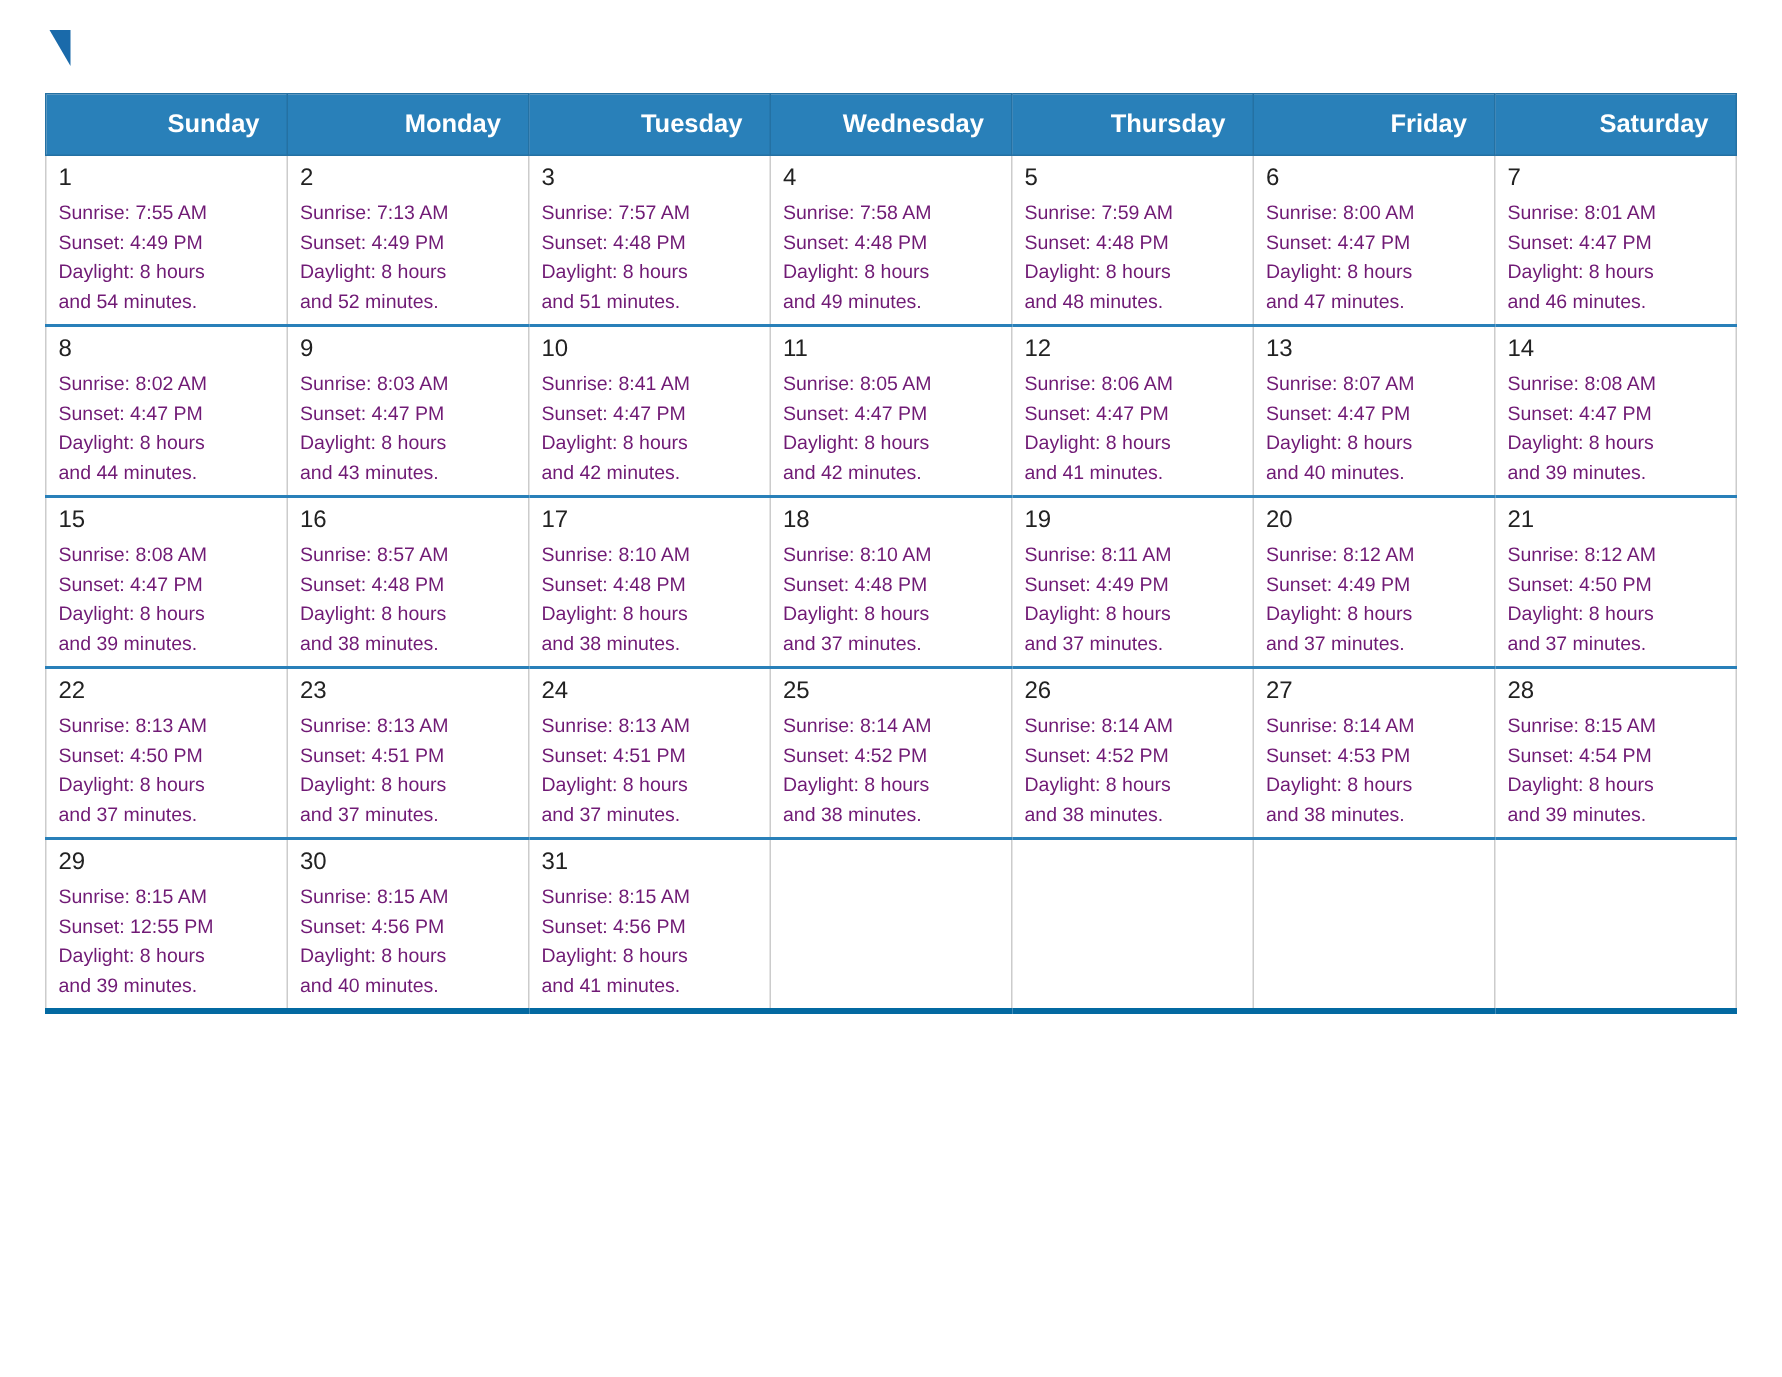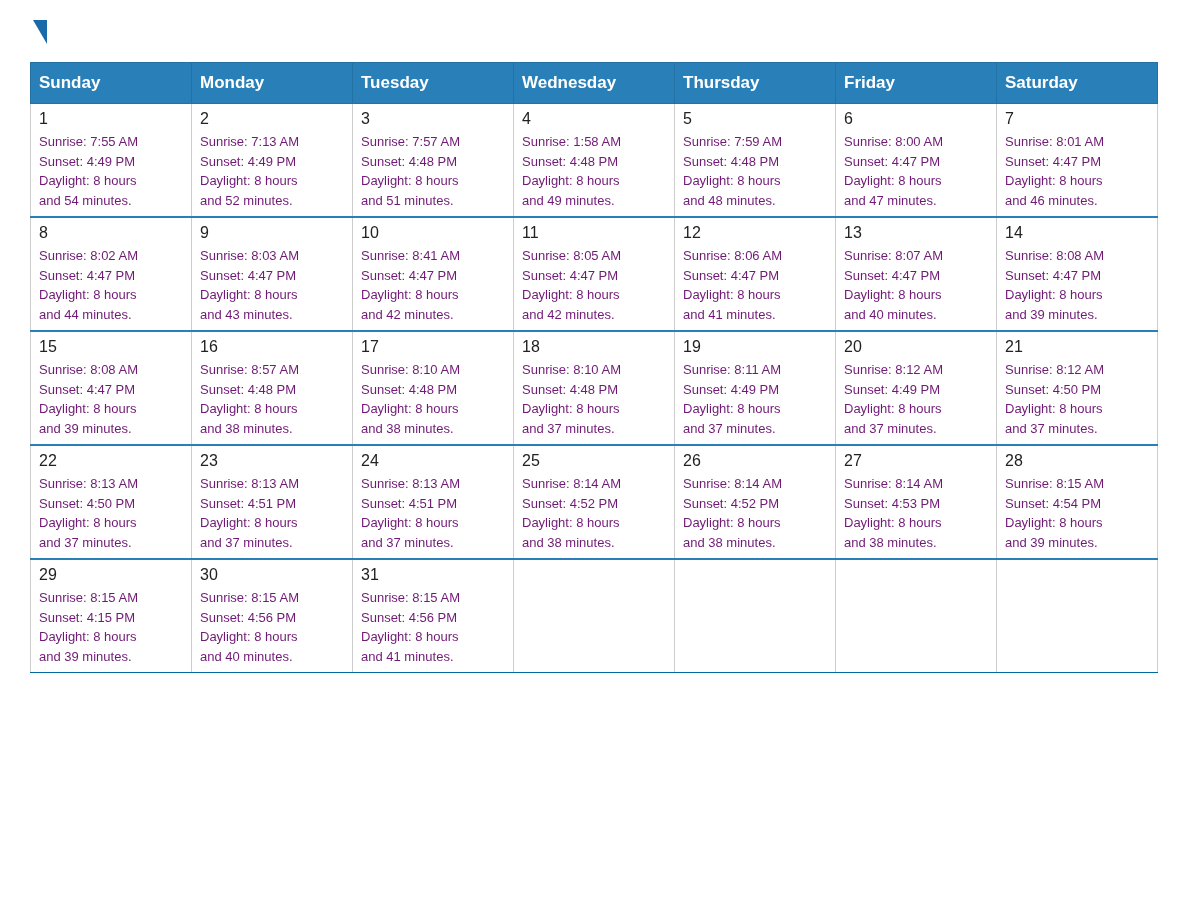--- a/index.html
+++ b/index.html
@@ -35,24 +35,24 @@
       font-family: Georgia, serif;
     }
     .calendar-table {
       width: 100%;
       border-collapse: collapse;
       border: 1px solid #bbb;
     }
     .calendar-table th {
       background-color: #2980b9;
       color: #fff;
-      padding: 10px 8px;
+      padding: 10px 18px;
       font-size: 17px;
       font-weight: bold;
-      text-align: left;
+      text-align: right;
       border: 1px solid #2471a3;
     }
     .calendar-table td {
       vertical-align: top;
       padding: 6px 8px;
       border: 1px solid #ccc;
       width: 14.28%;
       min-height: 100px;
       font-size: 13px;
       color: #333;
@@ -67,21 +67,21 @@
       color: #222;
       display: block;
       margin-bottom: 4px;
     }
     .day-info {
       font-size: 13px;
       line-height: 1.5;
       color: #701a75;
     }
     .last-row td {
-      border-bottom: 1px solid #0369a1;
+      border-bottom: 4px solid #0369a1;
     }
     .logo-wrapper {
       display: flex;
       align-items: flex-start;
       gap: 0;
     }
   </style>
 </head>
 <body>
 
@@ -142,21 +142,21 @@
         <div class="day-info">
           <span>Sunrise: 7:57 AM</span><br>
           <span>Sunset: 4:48 PM</span><br>
           <span>Daylight: 8 hours</span><br>
           <span>and 51 minutes.</span>
         </div>
       </td>
         <td>
         <span class="day-number">4</span>
         <div class="day-info">
-          <span>Sunrise: 1:58 AM</span><br>
+          <span>Sunrise: 7:58 AM</span><br>
           <span>Sunset: 4:48 PM</span><br>
           <span>Daylight: 8 hours</span><br>
           <span>and 49 minutes.</span>
         </div>
       </td>
         <td>
         <span class="day-number">5</span>
         <div class="day-info">
           <span>Sunrise: 7:59 AM</span><br>
           <span>Sunset: 4:48 PM</span><br>
@@ -376,21 +376,21 @@
           <span>Daylight: 8 hours</span><br>
           <span>and 39 minutes.</span>
         </div>
       </td>
       </tr>
       <tr class="last-row">
         <td>
         <span class="day-number">29</span>
         <div class="day-info">
           <span>Sunrise: 8:15 AM</span><br>
-          <span>Sunset: 4:15 PM</span><br>
+          <span>Sunset: 12:55 PM</span><br>
           <span>Daylight: 8 hours</span><br>
           <span>and 39 minutes.</span>
         </div>
       </td>
         <td>
         <span class="day-number">30</span>
         <div class="day-info">
           <span>Sunrise: 8:15 AM</span><br>
           <span>Sunset: 4:56 PM</span><br>
           <span>Daylight: 8 hours</span><br>

